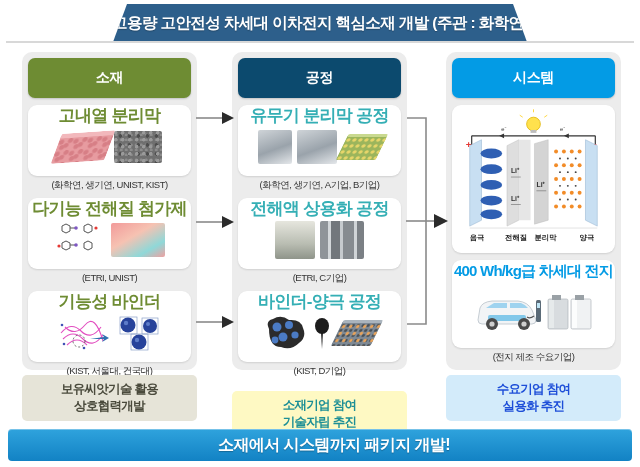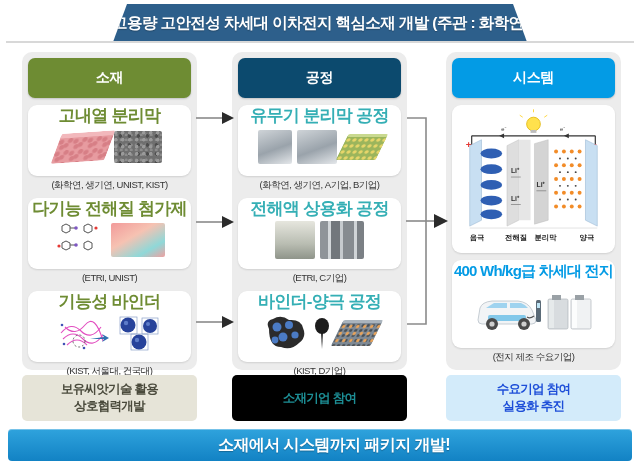--- a/index.html
+++ b/index.html
@@ -148,21 +148,21 @@
   
   .arrow-svg { position:absolute; pointer-events:none; }
 
   
   .summary {
     position: absolute; top: 375px; width: 175px; height: 46px;
     border-radius: 5px; display: flex; flex-direction: column;
     align-items: center; justify-content: center; line-height: 17px;
   }
   #sum-material { left: 22px; background: #e6e4d8; }
-  #sum-process  { left: 232px; background: #000000; }
+  #sum-process  { left: 232px; background: #fef9c3; margin-top: 16px; }
   #sum-system   { left: 446px; background: #d3ebfa; }
   .summary span { font-size: 12.5px; font-weight: bold; letter-spacing: -0.7px; white-space: nowrap; }
   #sum-material span { color: #4a4a3c; }
   #sum-process  span { color: #1d8f96; }
   #sum-system   span { color: #1d4ed8; }
 
   
   .bottom-banner {
     position: absolute; left: 8px; top: 429px; width: 624px; height: 32px;
     background: linear-gradient(180deg,#2fa3dd,#1282c4);
@@ -457,20 +457,21 @@
     <line x1="0" y1="111" x2="30" y2="111" stroke="#8a8a8a" stroke-width="1.6"></line>
     <path d="M28 104 L42 111 L28 118 Z" fill="#2b2b2b"></path>
   </svg>
 
   <div class="summary" id="sum-material">
     <span>보유씨앗기술 활용</span>
     <span>상호협력개발</span>
   </div>
   <div class="summary" id="sum-process">
     <span>소재기업 참여</span>
+    <span>기술자립 추진</span>
   </div>
   <div class="summary" id="sum-system">
     <span>수요기업 참여</span>
     <span>실용화 추진</span>
   </div>
 
   <div class="bottom-banner">
     <div class="bottom-text">소재에서 시스템까지 패키지 개발!</div>
   </div>
 

